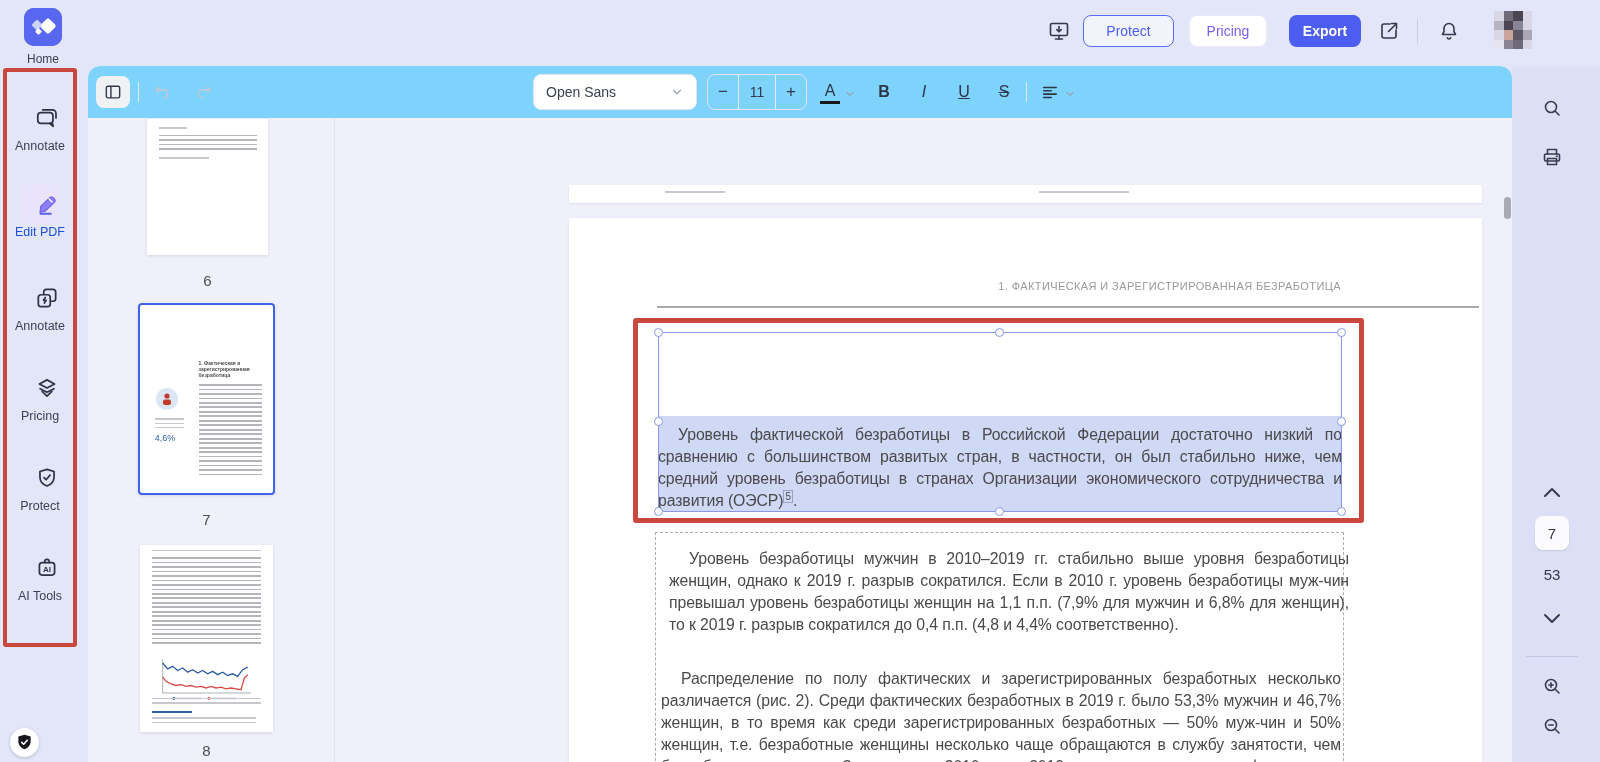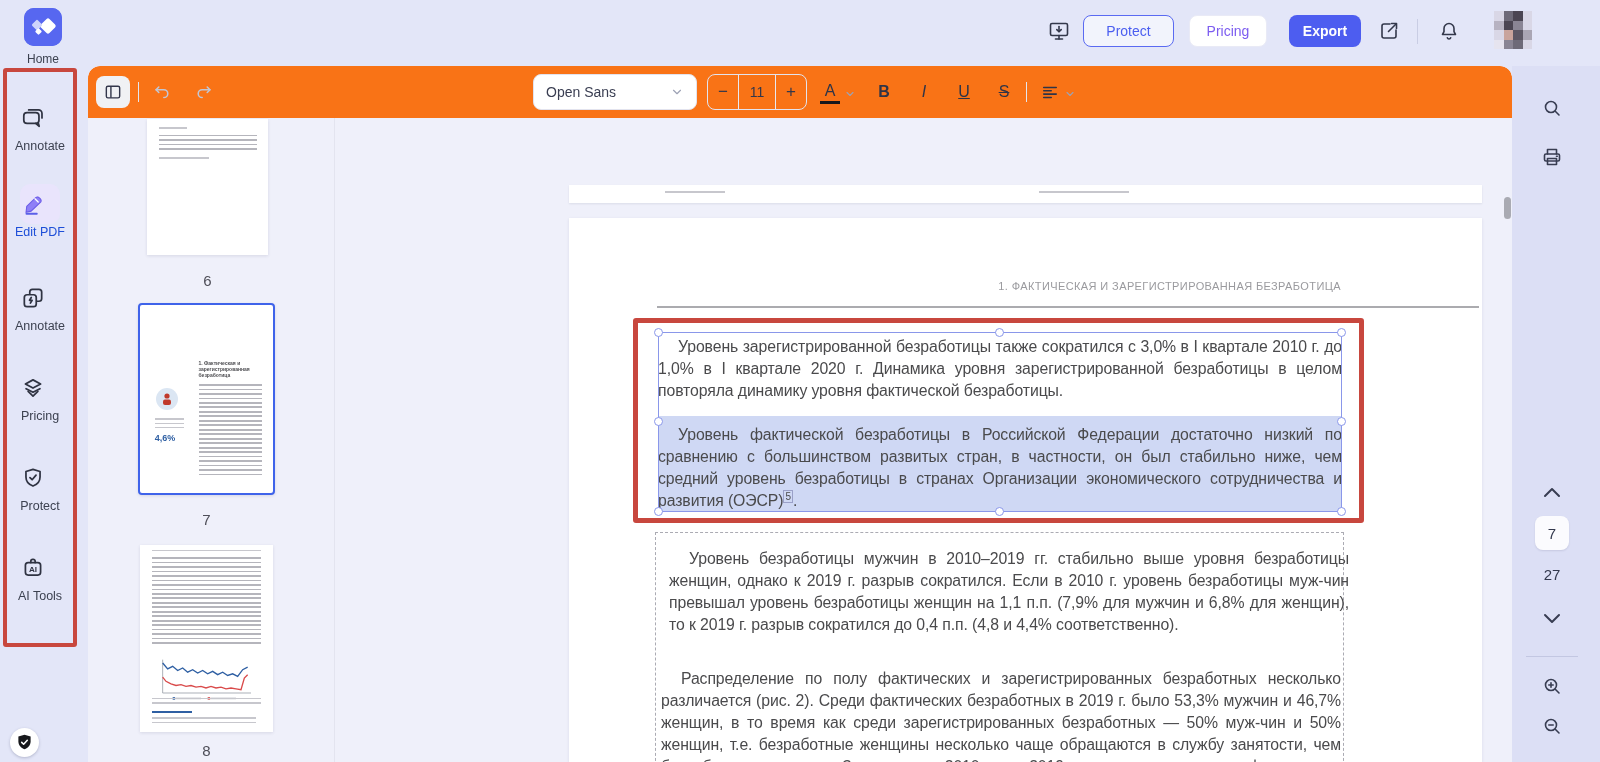--- a/index.html
+++ b/index.html
@@ -17,30 +17,30 @@
   .btn { position:absolute; top:15px; height:32px; border-radius:8px; font-size:14px; display:flex; align-items:center; justify-content:center; cursor:pointer; }
   .btn-template { left:1083px; width:91px; border:1px solid #5a6af2; color:#4b5ef0; background:rgba(255,255,255,.55); }
   .btn-pricing  { left:1189px; width:78px; border:1px solid #e9eaf6; color:#7c5cf0; background:#ffffff; }
   .btn-export   { left:1289px; width:72px; border:none; color:#ffffff; background:#4d5df0; font-weight:bold; }
   .tb-divider { position:absolute; left:1417px; top:19px; width:1px; height:25px; background:#c9cde4; }
   .avatar { position:absolute; left:1494px; top:11px; width:38px; height:38px; cursor:pointer; }
 
   
   .sidebar { position:absolute; left:0; top:66px; width:80px; height:696px; background:#e3e6f8; }
   .side-item { position:absolute; left:0; width:80px; text-align:center; cursor:pointer; }
-  .side-item .ic { display:inline-flex; width:40px; height:40px; align-items:center; justify-content:flex-start; border-radius:10px; color:#2f3342; }
+  .side-item .ic { display:inline-flex; width:40px; height:40px; align-items:center; justify-content:flex-end; border-radius:10px; color:#2f3342; }
   .side-item.active .ic { background:#e9e4fc; }
   .side-item .lb { font-size:12.5px; color:#3c4150; margin-top:1px; }
   .side-item.active .lb { color:#1d4ed8; }
   .redbox { position:absolute; border:4px solid #c8473e; border-radius:3px; pointer-events:none; z-index:50; }
   .redbox.sidebar-box { left:3px; top:68px; width:74px; height:579px; }
 
   
   .mainpanel { position:absolute; left:88px; top:66px; width:1424px; height:696px; background:#eff0fa; border-radius:12px 12px 0 0; overflow:hidden; }
-  .toolbar { position:absolute; left:0; top:0; width:100%; height:52px; background:#f97316; border-radius:12px 12px 0 0; }
+  .toolbar { position:absolute; left:0; top:0; width:100%; height:52px; background:#7dd3fc; border-radius:12px 12px 0 0; }
   .tool-ic { position:absolute; top:12px; width:28px; height:28px; color:#33374b; cursor:pointer; display:flex; align-items:center; justify-content:center; }
   .toggle-btn { left:8px; top:10px; width:34px; height:32px; background:#f0f1f4; border-radius:8px; }
   .t-div { position:absolute; top:16px; width:1px; height:20px; background:#e4e5ee; }
   .undo,.redo { color:#c3c6d3; }
   .font-select { position:absolute; left:445px; top:8px; width:164px; height:36px; border:1px solid #e2e3ee; border-radius:8px; background:#fff; display:flex; align-items:center; padding:0 12px; cursor:pointer; }
   .font-select .fname { font-size:14px; color:#3a3e52; flex:1; }
   .size-group { position:absolute; left:619px; top:8px; width:100px; height:36px; border:1px solid #e2e3ee; border-radius:8px; display:flex; align-items:stretch; }
   .size-group > div { display:flex; align-items:center; justify-content:center; cursor:pointer; }
   .sz-minus,.sz-plus { width:30px; font-size:17px; color:#33374b; }
   .sz-val { flex:1; border-left:1px solid #e8e9f1; border-right:1px solid #e8e9f1; font-size:14px; color:#33374b; cursor:text; }
@@ -285,21 +285,21 @@
       <div class="thumb sel" style="left:50px; top:185px; width:137px; height:192px;">
         <div style="position:absolute; left:44%; top:29%; width:48%; font-size:5px; line-height:6px; font-weight:bold; color:#4c4c50;">1. Фактическая и зарегистрированная безработица</div>
         <span style="position:absolute; left:12%; top:44%;">
           <svg width="22" height="22" viewBox="0 0 22 22">
               <circle cx="11" cy="11" r="11" fill="#dbe6f3"></circle>
               <circle cx="11" cy="8" r="2.6" fill="#c0392b"></circle>
               <rect x="7" y="11.5" width="8" height="5.5" rx="2" fill="#c0392b"></rect>
             </svg>
         </span>
         <div class="microlines light" style="left:11%; top:60%; width:22%; height:10px;"></div>
-        <div style="position:absolute; left:11%; top:68%; font-size:9px; font-weight:bold; color:#2e5fa3;">4,6%</div>
+        <div style="position:absolute; left:11%; top:68%; font-size:9px; font-weight:normal; color:#2e5fa3;">4,6%</div>
         <div class="microlines" style="left:44%; top:42%; width:48%; height:92px;"></div>
       </div>
       <div class="thumb-num" style="left:50px; top:393px; width:137px;">7</div>
 
       <div class="thumb" style="left:52px; top:427px; width:133px; height:187px;">
         <div class="microlines light" style="left:9%; top:5px; width:82%; height:3px;"></div>
         <div class="microlines" style="left:9%; top:12px; width:82%; height:88px;"></div>
         <svg style="position:absolute; left:12%; top:58%;" width="100" height="50" viewBox="0 0 120 56">
           <path d="M8 6v40" stroke="#9aa0aa" stroke-width="1"></path>
           <path d="M8 46h106" stroke="#9aa0aa" stroke-width="1"></path>
@@ -325,21 +325,20 @@
       </div>
 
       <div class="page">
         <div class="run-head">1. ФАКТИЧЕСКАЯ И ЗАРЕГИСТРИРОВАННАЯ БЕЗРАБОТИЦА</div>
         <div class="run-rule"></div>
 
         <div class="dashedbox"></div>
         <div class="para p3">Уровень безработицы мужчин в 2010–2019 гг. стабильно выше уровня безработицы женщин, однако к 2019 г. разрыв сократился. Если в 2010 г. уровень безработицы муж-чин превышал уровень безработицы женщин на 1,1 п.п. (7,9% для мужчин и 6,8% для женщин), то к 2019 г. разрыв сократился до 0,4 п.п. (4,8 и 4,4% соответственно).</div>
         <div class="para p4">Распределение по полу фактических и зарегистрированных безработных несколько различается (рис. 2). Среди фактических безработных в 2019 г. было 53,3% мужчин и 46,7% женщин, в то время как среди зарегистрированных безработных — 50% муж-чин и 50% женщин, т.е. безработные женщины несколько чаще обращаются в службу занятости, чем безработные мужчины. За период с 2010 г. по 2019 г. доля женщин среди фактических безработных возросла с 45,2% в 2010 г. до 46,7% в 2019 г. Доля женщин среди зарегистрированных безработных также увеличилась: с 48,9% в 2010 г. до 50,0% в 2019 г.</div>
 
-        <div class="para p1">Уровень зарегистрированной безработицы также сократился с 3,0% в I квартале 2010 г. до 1,0% в I квартале 2020 г. Динамика уровня зарегистрированной безработицы в целом повторяла динамику уровня фактической безработицы.</div>
         <div class="para p2"><span>Уровень фактической безработицы в Российской Федерации достаточно низкий по сравнению с большинством развитых стран, в частности, он был стабильно ниже, чем средний уровень безработицы в странах Организации экономического сотрудничества и развития (ОЭСР)</span><sup class="fnote">5</sup><span>.</span></div>
 
         <div class="selbox">
           <span class="handle" style="left:-5px; top:-5px;"></span>
           <span class="handle" style="left:50%; top:-5px; margin-left:-5px;"></span>
           <span class="handle" style="right:-5px; top:-5px;"></span>
           <span class="handle" style="left:-5px; top:50%; margin-top:-5px;"></span>
           <span class="handle" style="right:-5px; top:50%; margin-top:-5px;"></span>
           <span class="handle" style="left:-5px; bottom:-5px;"></span>
           <span class="handle" style="left:50%; bottom:-5px; margin-left:-5px;"></span>
@@ -367,21 +366,21 @@
           <rect x="7.5" y="13.5" width="9" height="6"></rect>
           <path d="M16.5 11.2h.8"></path>
         </svg>
     </span>
     <span class="rail-ic" style="top:415px;">
       <svg viewBox="0 0 24 24" width="24" height="24" fill="none" stroke="currentColor" stroke-width="2" stroke-linecap="round" stroke-linejoin="round">
           <path d="M5 15l7-7 7 7"></path>
         </svg>
     </span>
     <div class="pagebox">7</div>
-    <div class="total">27</div>
+    <div class="total">53</div>
     <span class="rail-ic" style="top:540px;">
       <svg viewBox="0 0 24 24" width="24" height="24" fill="none" stroke="currentColor" stroke-width="2" stroke-linecap="round" stroke-linejoin="round">
           <path d="M5 9l7 7 7-7"></path>
         </svg>
     </span>
     <div class="rail-div"></div>
     <span class="rail-ic" style="top:608px;">
       <svg viewBox="0 0 24 24" width="24" height="24" fill="none" stroke="currentColor" stroke-width="1.6" stroke-linecap="round">
           <circle cx="11" cy="11" r="5.5"></circle>
           <path d="M15.3 15.3L19 19"></path>

